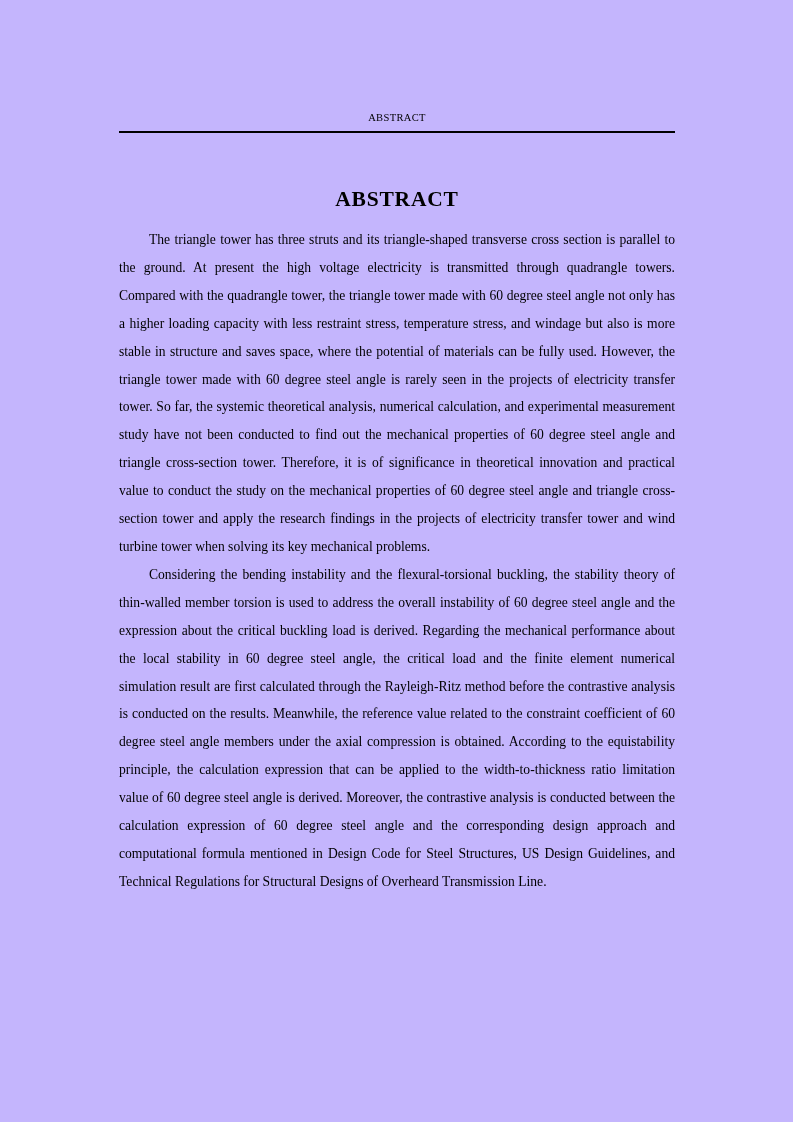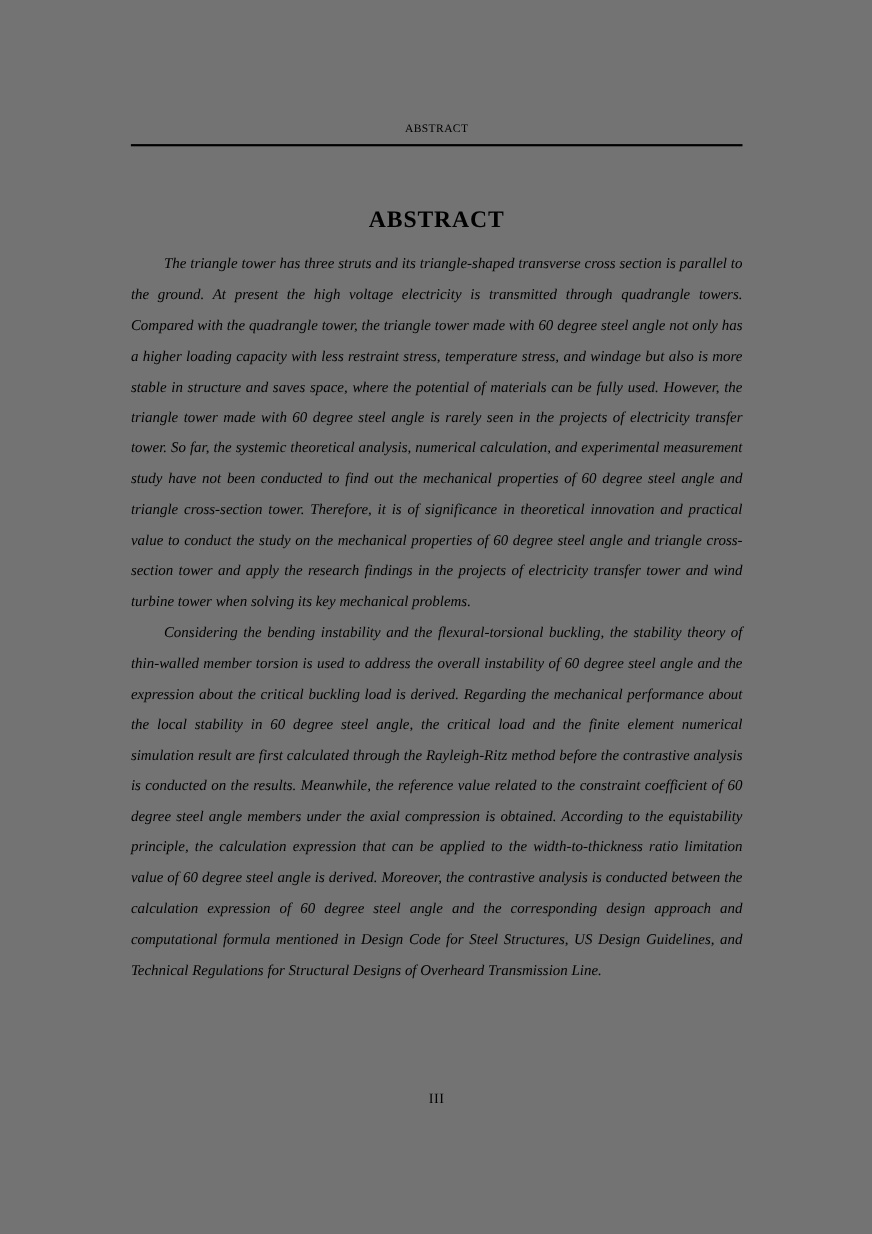--- a/index.html
+++ b/index.html
@@ -11,21 +11,21 @@
   body {
     font-family: "Liberation Serif", "DejaVu Serif", serif;
     color: #000000;
     -webkit-font-smoothing: antialiased;
   }
   .page {
     position: relative;
     width: 793px;
     height: 1122px;
     margin: 0 auto;
-    background: #737373;
+    background: #c4b5fd;
     overflow: hidden;
     box-sizing: border-box;
   }
   
   .running-header {
     position: absolute;
     left: 119px;
     top: 111px;
     width: 556px;
   }
@@ -58,21 +58,20 @@
     letter-spacing: 0.8px;
     line-height: 26px;
     font-family: "Liberation Serif", "DejaVu Serif", serif;
   }
   
   .content {
     position: absolute;
     left: 119px;
     top: 226px;
     width: 556px;
-    font-style: italic;
   }
   .body-paragraph {
     margin: 0;
     text-align: justify;
     text-justify: inter-word;
     font-size: 13.6px;
     line-height: 27.9px;
     text-indent: 30px;
     font-family: "Liberation Serif", "DejaVu Serif", serif;
     color: #000000;
@@ -102,15 +101,14 @@
 
   <div class="header-rule"></div>
 
   <h1 class="page-title">ABSTRACT</h1>
 
   <div class="content">
     <p class="body-paragraph">The triangle tower has three struts and its triangle-shaped transverse cross section is parallel to the ground. At present the high voltage electricity is transmitted through quadrangle towers. Compared with the quadrangle tower, the triangle tower made with 60 degree steel angle not only has a higher loading capacity with less restraint stress, temperature stress, and windage but also is more stable in structure and saves space, where the potential of materials can be fully used. However, the triangle tower made with 60 degree steel angle is rarely seen in the projects of electricity transfer tower. So far, the systemic theoretical analysis, numerical calculation, and experimental measurement study have not been conducted to find out the mechanical properties of 60 degree steel angle and triangle cross-section tower. Therefore, it is of significance in theoretical innovation and practical value to conduct the study on the mechanical properties of 60 degree steel angle and triangle cross-section tower and apply the research findings in the projects of electricity transfer tower and wind turbine tower when solving its key mechanical problems.</p>
     <p class="body-paragraph">Considering the bending instability and the flexural-torsional buckling, the stability theory of thin-walled member torsion is used to address the overall instability of 60 degree steel angle and the expression about the critical buckling load is derived. Regarding the mechanical performance about the local stability in 60 degree steel angle, the critical load and the finite element numerical simulation result are first calculated through the Rayleigh-Ritz method before the contrastive analysis is conducted on the results. Meanwhile, the reference value related to the constraint coefficient of 60 degree steel angle members under the axial compression is obtained. According to the equistability principle, the calculation expression that can be applied to the width-to-thickness ratio limitation value of 60 degree steel angle is derived. Moreover, the contrastive analysis is conducted between the calculation expression of 60 degree steel angle and the corresponding design approach and computational formula mentioned in Design Code for Steel Structures, US Design Guidelines, and Technical Regulations for Structural Designs of Overheard Transmission Line.</p>
   </div>
 
-  <div class="page-number">III</div>
 
 </div>
 
 </body></html>

